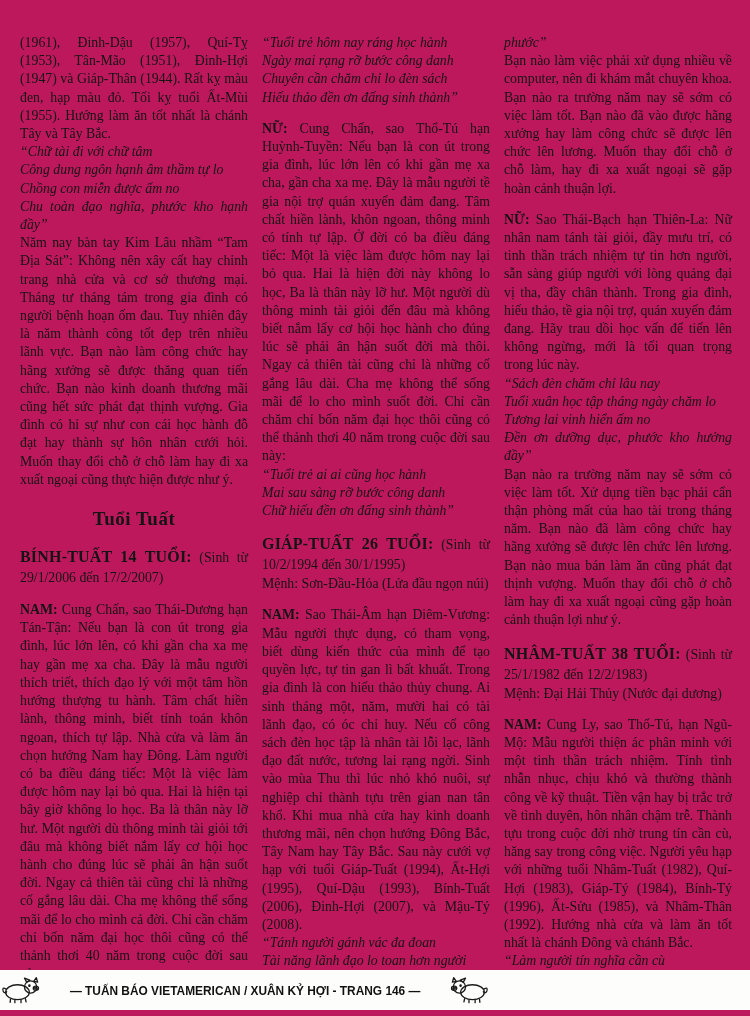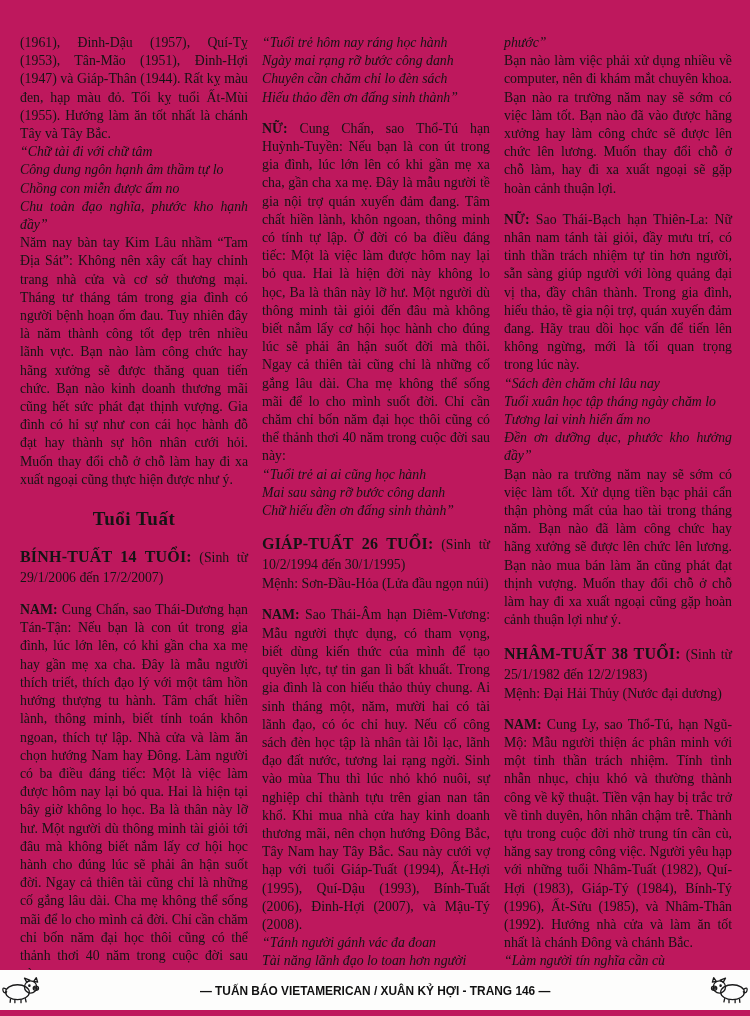--- a/index.html
+++ b/index.html
@@ -23,21 +23,21 @@
     margin:16px 0 12px;text-align:center;font-weight:bold;
     font-size:19px;line-height:28px;letter-spacing:.5px;
   }
   .section{margin-top:14px;}
   .section-head{margin:0;line-height:20px;}
   .section-title{font-weight:bold;font-size:16px;letter-spacing:.2px;}
   .birth{font-size:13.8px;}
   .menh{margin:0;}
   .footer{
     position:absolute;left:0;right:0;bottom:6px;height:40px;
-    display:flex;align-items:center;justify-content:space-between;gap:4px;background:#fdfdfc;
+    display:flex;align-items:center;justify-content:flex-start;gap:4px;background:#fdfdfc;
   }
   .footer-text{
     font-family:"Liberation Sans","DejaVu Sans",sans-serif;
     font-weight:bold;font-size:13.5px;white-space:nowrap;
     transform:scaleX(.88);letter-spacing:0;color:#111;
   }
   .pig{display:inline-block;width:42px;height:28px;}
   .pig svg{display:block;}
   .pig.flip svg{transform:scaleX(-1);}
 </style>

